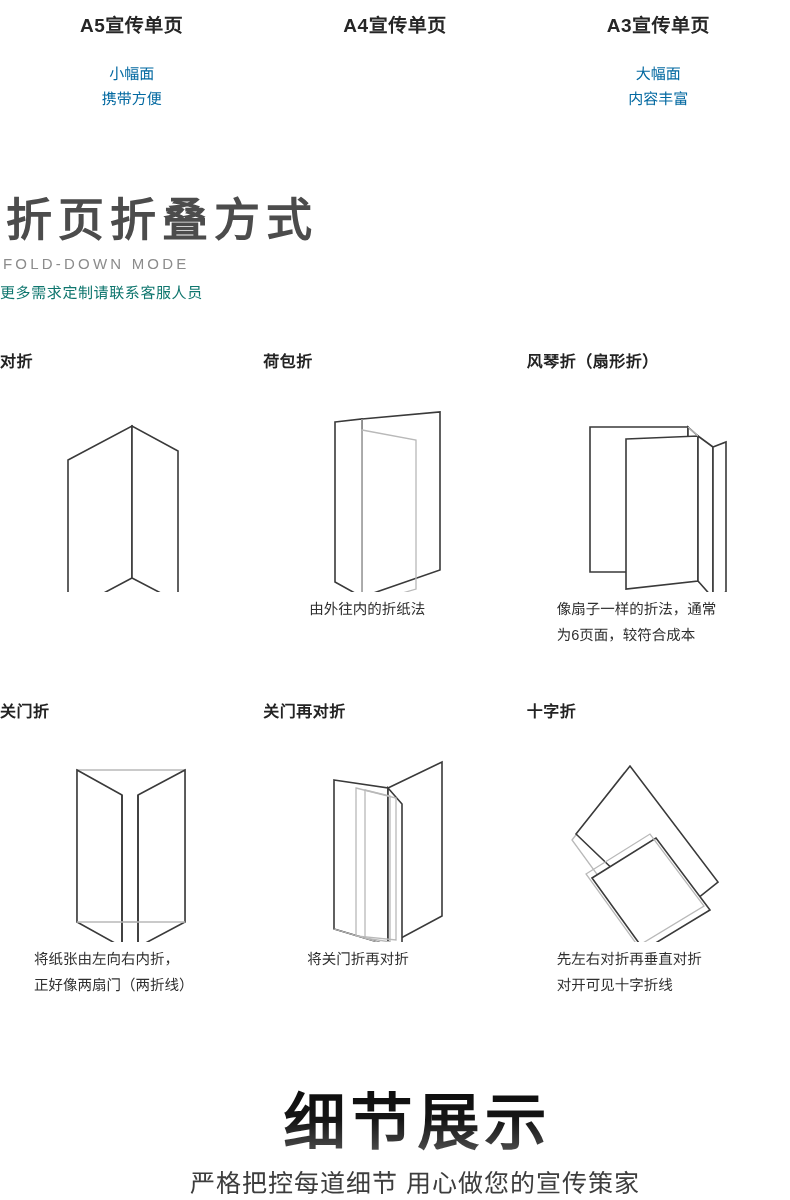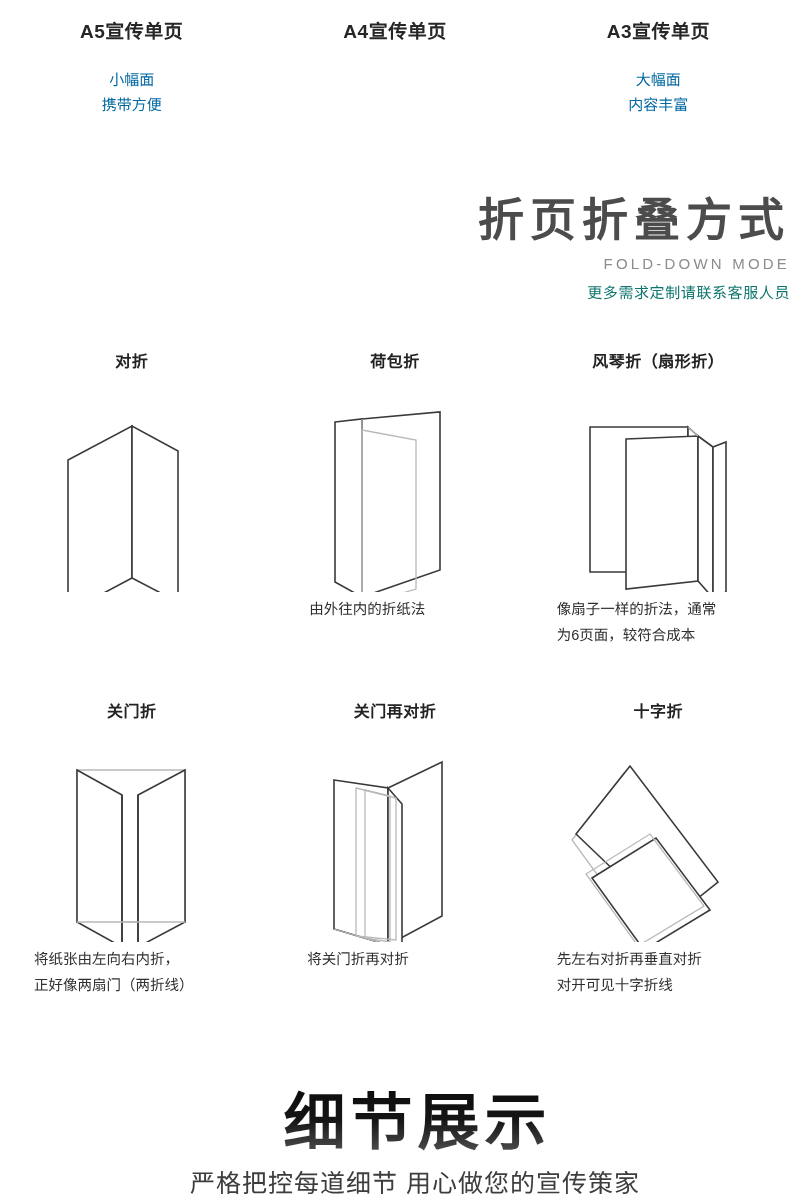--- a/index.html
+++ b/index.html
@@ -13,21 +13,21 @@
     position: relative;
     overflow: hidden;
     font-family: "Liberation Sans", "DejaVu Sans", sans-serif;
     color: #2b2b2b;
     -webkit-font-smoothing: antialiased;
   }
 
   
   .size-row {
     position: absolute;
-    top: 18px;
+    top: 12px;
     left: 0;
     width: 790px;
     display: flex;
   }
   .size-col {
     flex: 1 1 0;
     text-align: center;
   }
   .size-title {
     font-size: 19px;
@@ -44,21 +44,21 @@
     font-weight: 400;
   }
   .size-desc div { white-space: nowrap; }
 
   
   .section-head {
     position: absolute;
     top: 192px;
     left: 0;
     width: 790px;
-    text-align: right;
+    text-align: left;
   }
   .section-cn {
     font-size: 46px;
     font-weight: bold;
     color: #4c4c4c;
     letter-spacing: 6px;
     line-height: 56px;
     text-indent: 6px;
   }
   .section-en {
@@ -87,21 +87,20 @@
   .fold-row {
     display: flex;
     width: 790px;
   }
   .fold-row.row-2 { margin-top: 52px; }
   .fold-cell {
     flex: 1 1 0;
     position: relative;
   }
   .fold-name {
-    text-align: center;
     font-size: 16px;
     font-weight: bold;
     color: #232323;
     line-height: 24px;
     letter-spacing: 0.5px;
     height: 24px;
   }
   .fold-art {
     height: 218px;
     position: relative;

